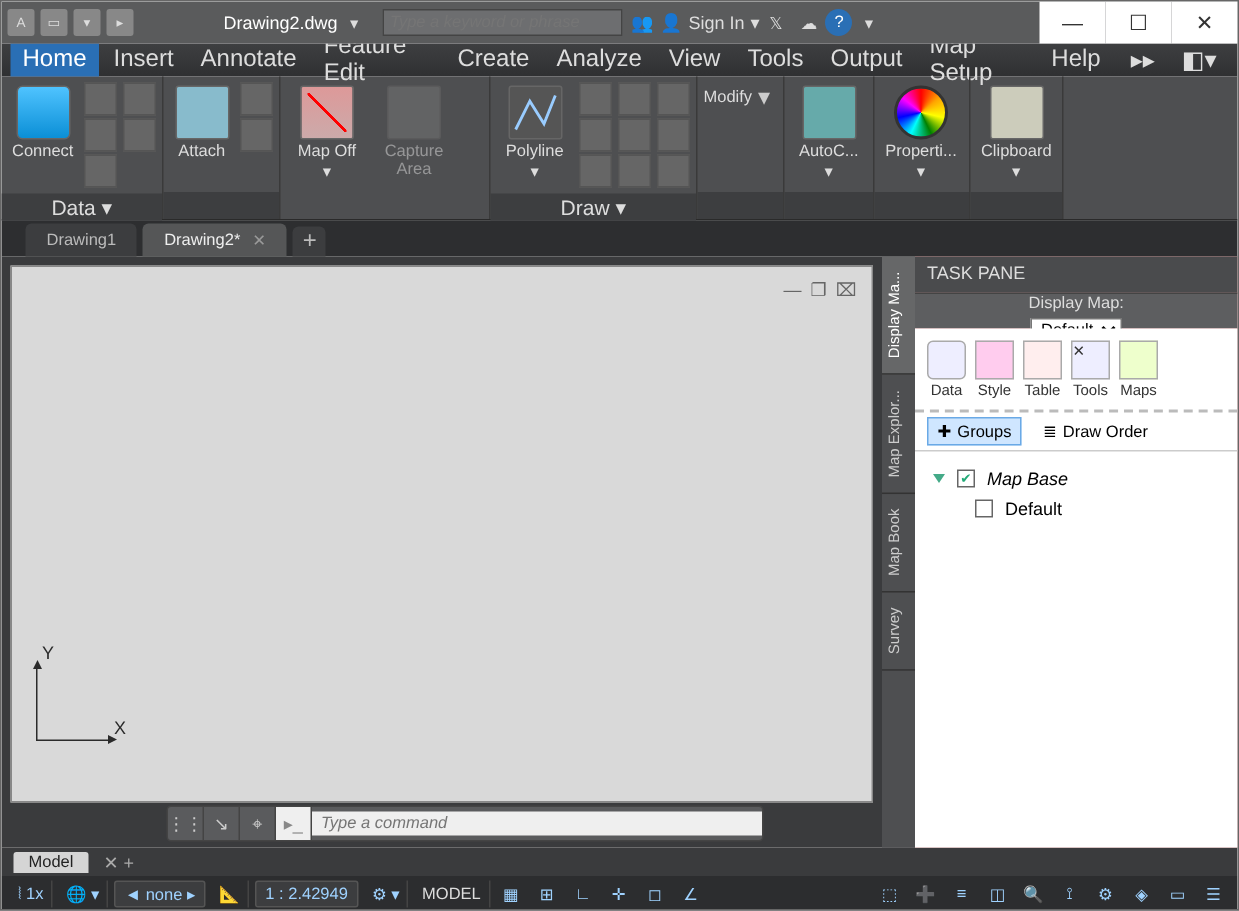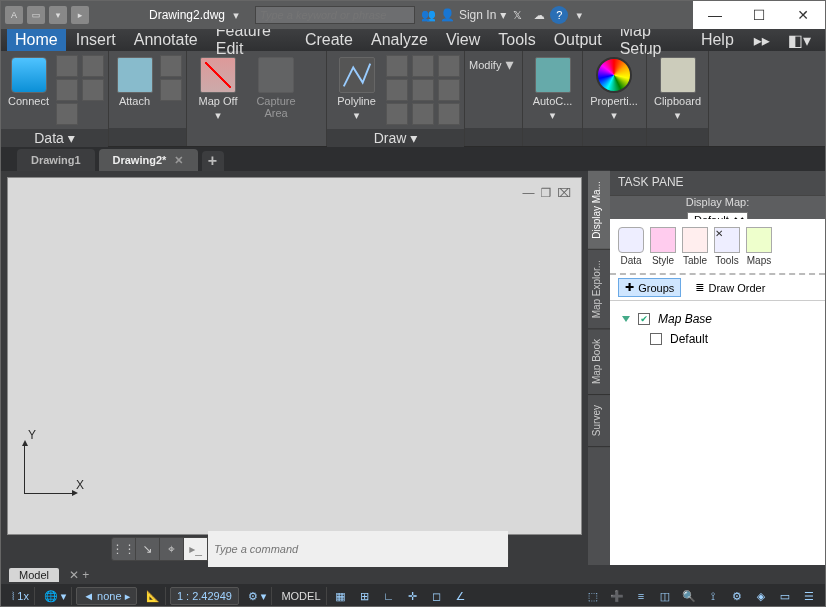--- a/index.html
+++ b/index.html
@@ -28,40 +28,40 @@
 .big-btn-icon { width: 36px; height: 36px; background: #999; border: 1px solid #666; border-radius: 2px; position: relative; }
 .big-btn-label { color: #ddd; font-size: 11px; text-align: center; line-height: 12px; }
 .small-btn { width: 22px; height: 22px; background: #666; border: 1px solid #555; }
 .small-col { display: flex; flex-direction: column; gap: 2px; }
 .mapoff-icon { background: linear-gradient(#d99,#caa); position: relative; }
 .mapoff-icon::after { content: ""; position: absolute; left: 4px; top: 4px; right: 4px; bottom: 4px; background: linear-gradient(45deg, transparent 47%, red 47%, red 53%, transparent 53%); }
 .capture { opacity: 0.5; }
 .color-wheel { border-radius: 50%; background: conic-gradient(red,orange,yellow,green,cyan,blue,magenta,red); border: 2px solid #333; }
 .cyl-icon { background: linear-gradient(#4fc3ff,#0b8fd6); border-radius: 4px; }
 
-.tabbar { height: 24px; background: #2d2e30; display: flex; align-items: flex-end; padding-left: 16px; gap: 4px; font-weight: bold; }
+.tabbar { height: 24px; background: #2d2e30; display: flex; align-items: flex-end; padding-left: 16px; gap: 4px; }
 .doc-tab { height: 22px; padding: 0 14px; background: #3c3d3f; color: #bbb; font-size: 11px; display: flex; align-items: center; gap: 8px; border-radius: 4px 4px 0 0; }
 .doc-tab.active { background: #555657; color: #eee; }
 .tab-close { font-size: 11px; color: #999; }
 .tab-add { width: 22px; height: 20px; background: #3c3d3f; color: #bbb; display: flex; align-items: center; justify-content: center; border-radius: 4px 4px 0 0; }
 
 .workspace { display: flex; height: 394px; background: #3a3b3d; }
 .canvas-area { flex: 1; position: relative; }
 .canvas { position: absolute; left: 6px; top: 6px; right: 6px; bottom: 30px; background: #d9d9d9; border: 1px solid #888; }
 .canvas-controls { position: absolute; right: 10px; top: 8px; display: flex; gap: 6px; color: #666; font-size: 12px; }
 .axis { position: absolute; left: 12px; bottom: 36px; width: 70px; height: 70px; }
 .axis-y { position: absolute; left: 8px; top: 0; font-size: 12px; color: #2b2b2b; }
 .axis-x { position: absolute; left: 56px; bottom: 6px; font-size: 12px; color: #2b2b2b; }
 .axis-line { position: absolute; left: 4px; bottom: 4px; width: 50px; height: 50px; border-left: 1px solid #2b2b2b; border-bottom: 1px solid #2b2b2b; }
 .axis-line::before { content:""; position:absolute; top:-4px; left:-3px; border-left:3px solid transparent; border-right:3px solid transparent; border-bottom:6px solid #2b2b2b; }
 .axis-line::after { content:""; position:absolute; right:-4px; bottom:-3px; border-top:3px solid transparent; border-bottom:3px solid transparent; border-left:6px solid #2b2b2b; }
 
 .cmdbar { position: absolute; left: 110px; bottom: 4px; height: 24px; display: flex; align-items: center; background: #5a5b5d; border: 1px solid #444; border-radius: 3px; }
 .cmd-seg { width: 24px; height: 22px; display: flex; align-items: center; justify-content: center; color: #ccc; font-size: 12px; border-right: 1px solid #444; }
-.cmd-input { width: 300px; height: 36px; background: #efefef; border: none; font-style: italic; font-size: 11px; color: #888; padding: 0 6px; }
+.cmd-input { width: 300px; height: 16px; background: #efefef; border: none; font-style: italic; font-size: 11px; color: #888; padding: 0 6px; }
 
 .side { width: 237px; display: flex; }
 .side-tabs { width: 22px; background: #4e4f51; display: flex; flex-direction: column; }
 .side-tab { flex: 0 0 auto; writing-mode: vertical-rl; transform: rotate(180deg); color: #ccc; font-size: 10px; padding: 10px 3px; text-align: center; border-top: 1px solid #333; cursor: pointer; }
 .side-tab.active { background: #666768; color: #fff; }
 .task-pane { flex: 1; background: #fca5a5; display: flex; flex-direction: column; }
 .task-title { height: 24px; background: #4a4b4d; color: #ddd; font-size: 12px; padding: 4px 8px; font-weight: 500; }
 .display-row { height: 24px; background: #5d5e60; display: flex; align-items: center; padding: 0 4px; gap: 4px; border-top:1px solid #444;flex-direction:column; }
 .display-row label { color: #ddd; font-size: 11px; }
 .display-select { flex: 1; height: 18px; background: #fff; border: 1px solid #777; font-size: 11px; padding: 0 2px; }

